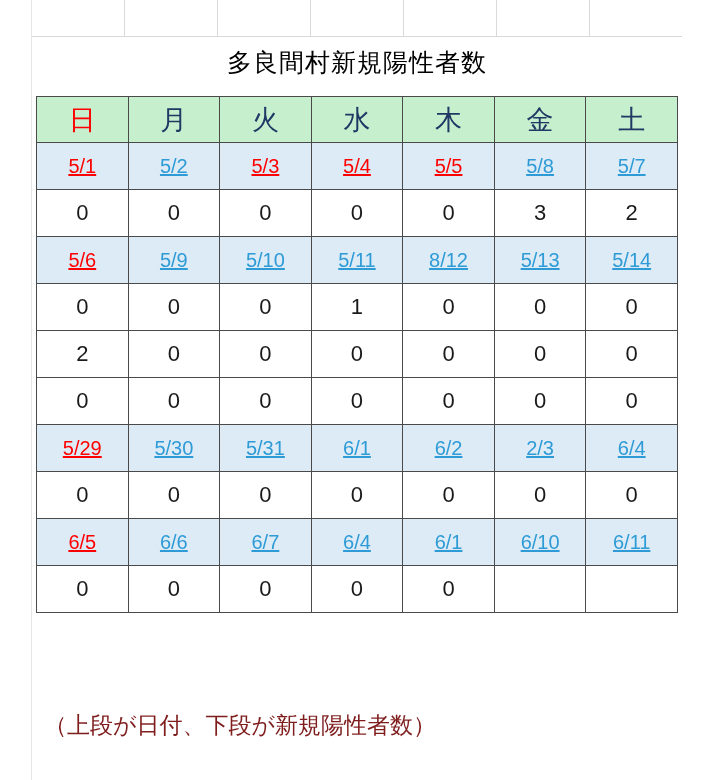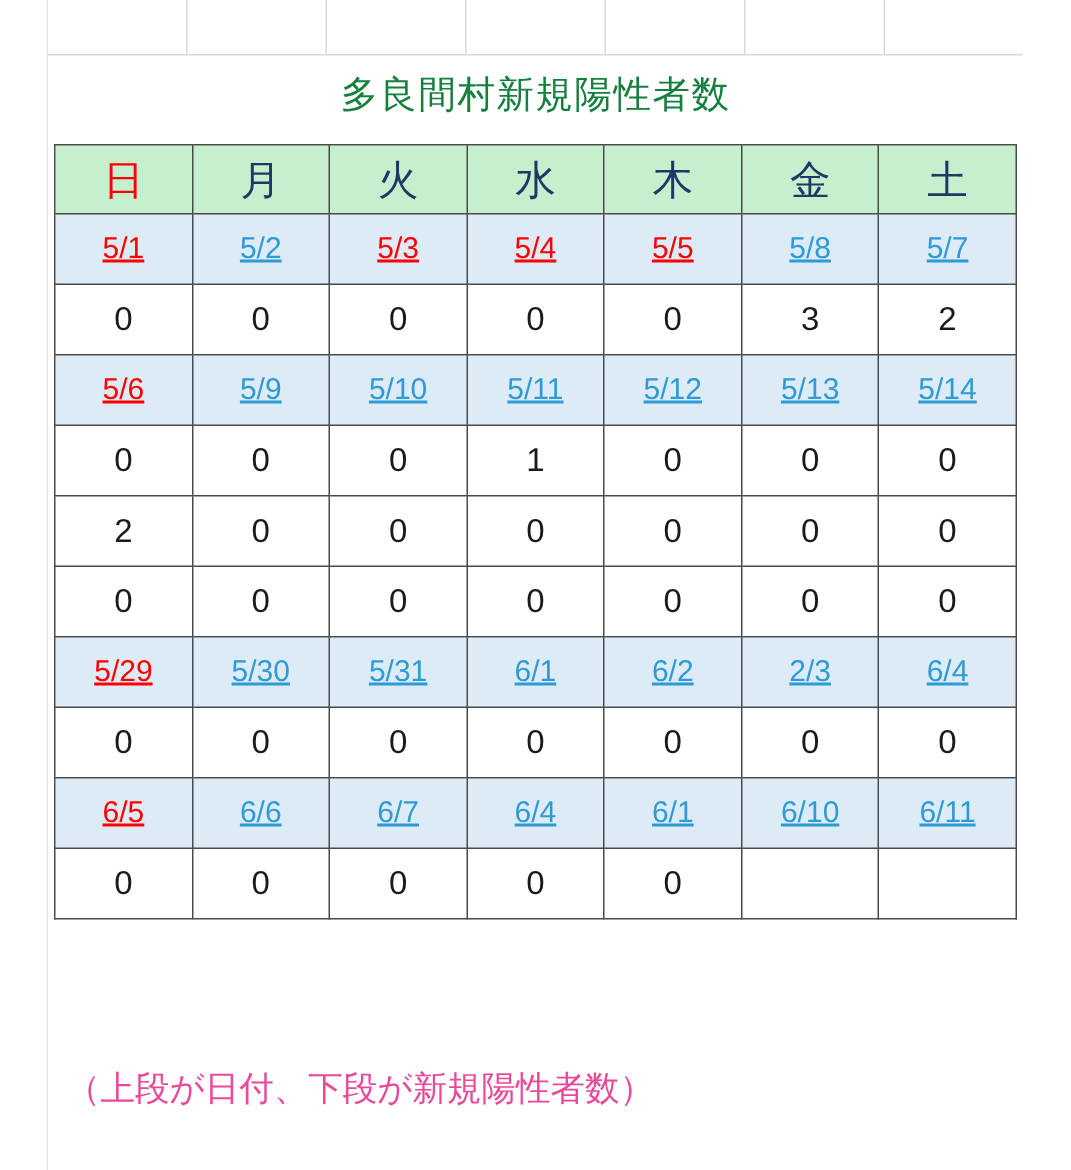--- a/index.html
+++ b/index.html
@@ -57,21 +57,21 @@
     background: #ffffff;
     box-sizing: border-box;
   }
   .title {
     position: absolute;
     left: 32px;
     top: 46px;
     width: 650px;
     text-align: center;
     font-size: 25px;
-    color: #15803d;
+    color: #000000;
     letter-spacing: 1px;
     white-space: nowrap;
   }
   .cal-wrap {
     position: absolute;
     left: 36px;
     top: 96px;
     width: 642px;
   }
   table.cal {
@@ -111,21 +111,21 @@
     height: 47px;
     background: #ffffff;
     font-size: 22px;
     color: #1a1a1a;
   }
   .footnote {
     position: absolute;
     left: 44px;
     top: 710px;
     font-size: 23px;
-    color: #ec4899;
+    color: #7f1d1d;
     white-space: nowrap;
   }
 </style>
 </head>
 <body>
 
 <div class="page">
 
   <div class="left-edge"></div>
   <div class="right-edge"></div>
@@ -172,21 +172,21 @@
         <td>0</td>
         <td>3</td>
         <td>2</td>
       </tr>
 
       <tr class="date">
         <td class="sun">5/6</td>
         <td>5/9</td>
         <td>5/10</td>
         <td>5/11</td>
-        <td>5/12</td>
+        <td>8/12</td>
         <td>5/13</td>
         <td>5/14</td>
       </tr>
       <tr class="count">
         <td>0</td>
         <td>0</td>
         <td>0</td>
         <td>1</td>
         <td>0</td>
         <td>0</td>

